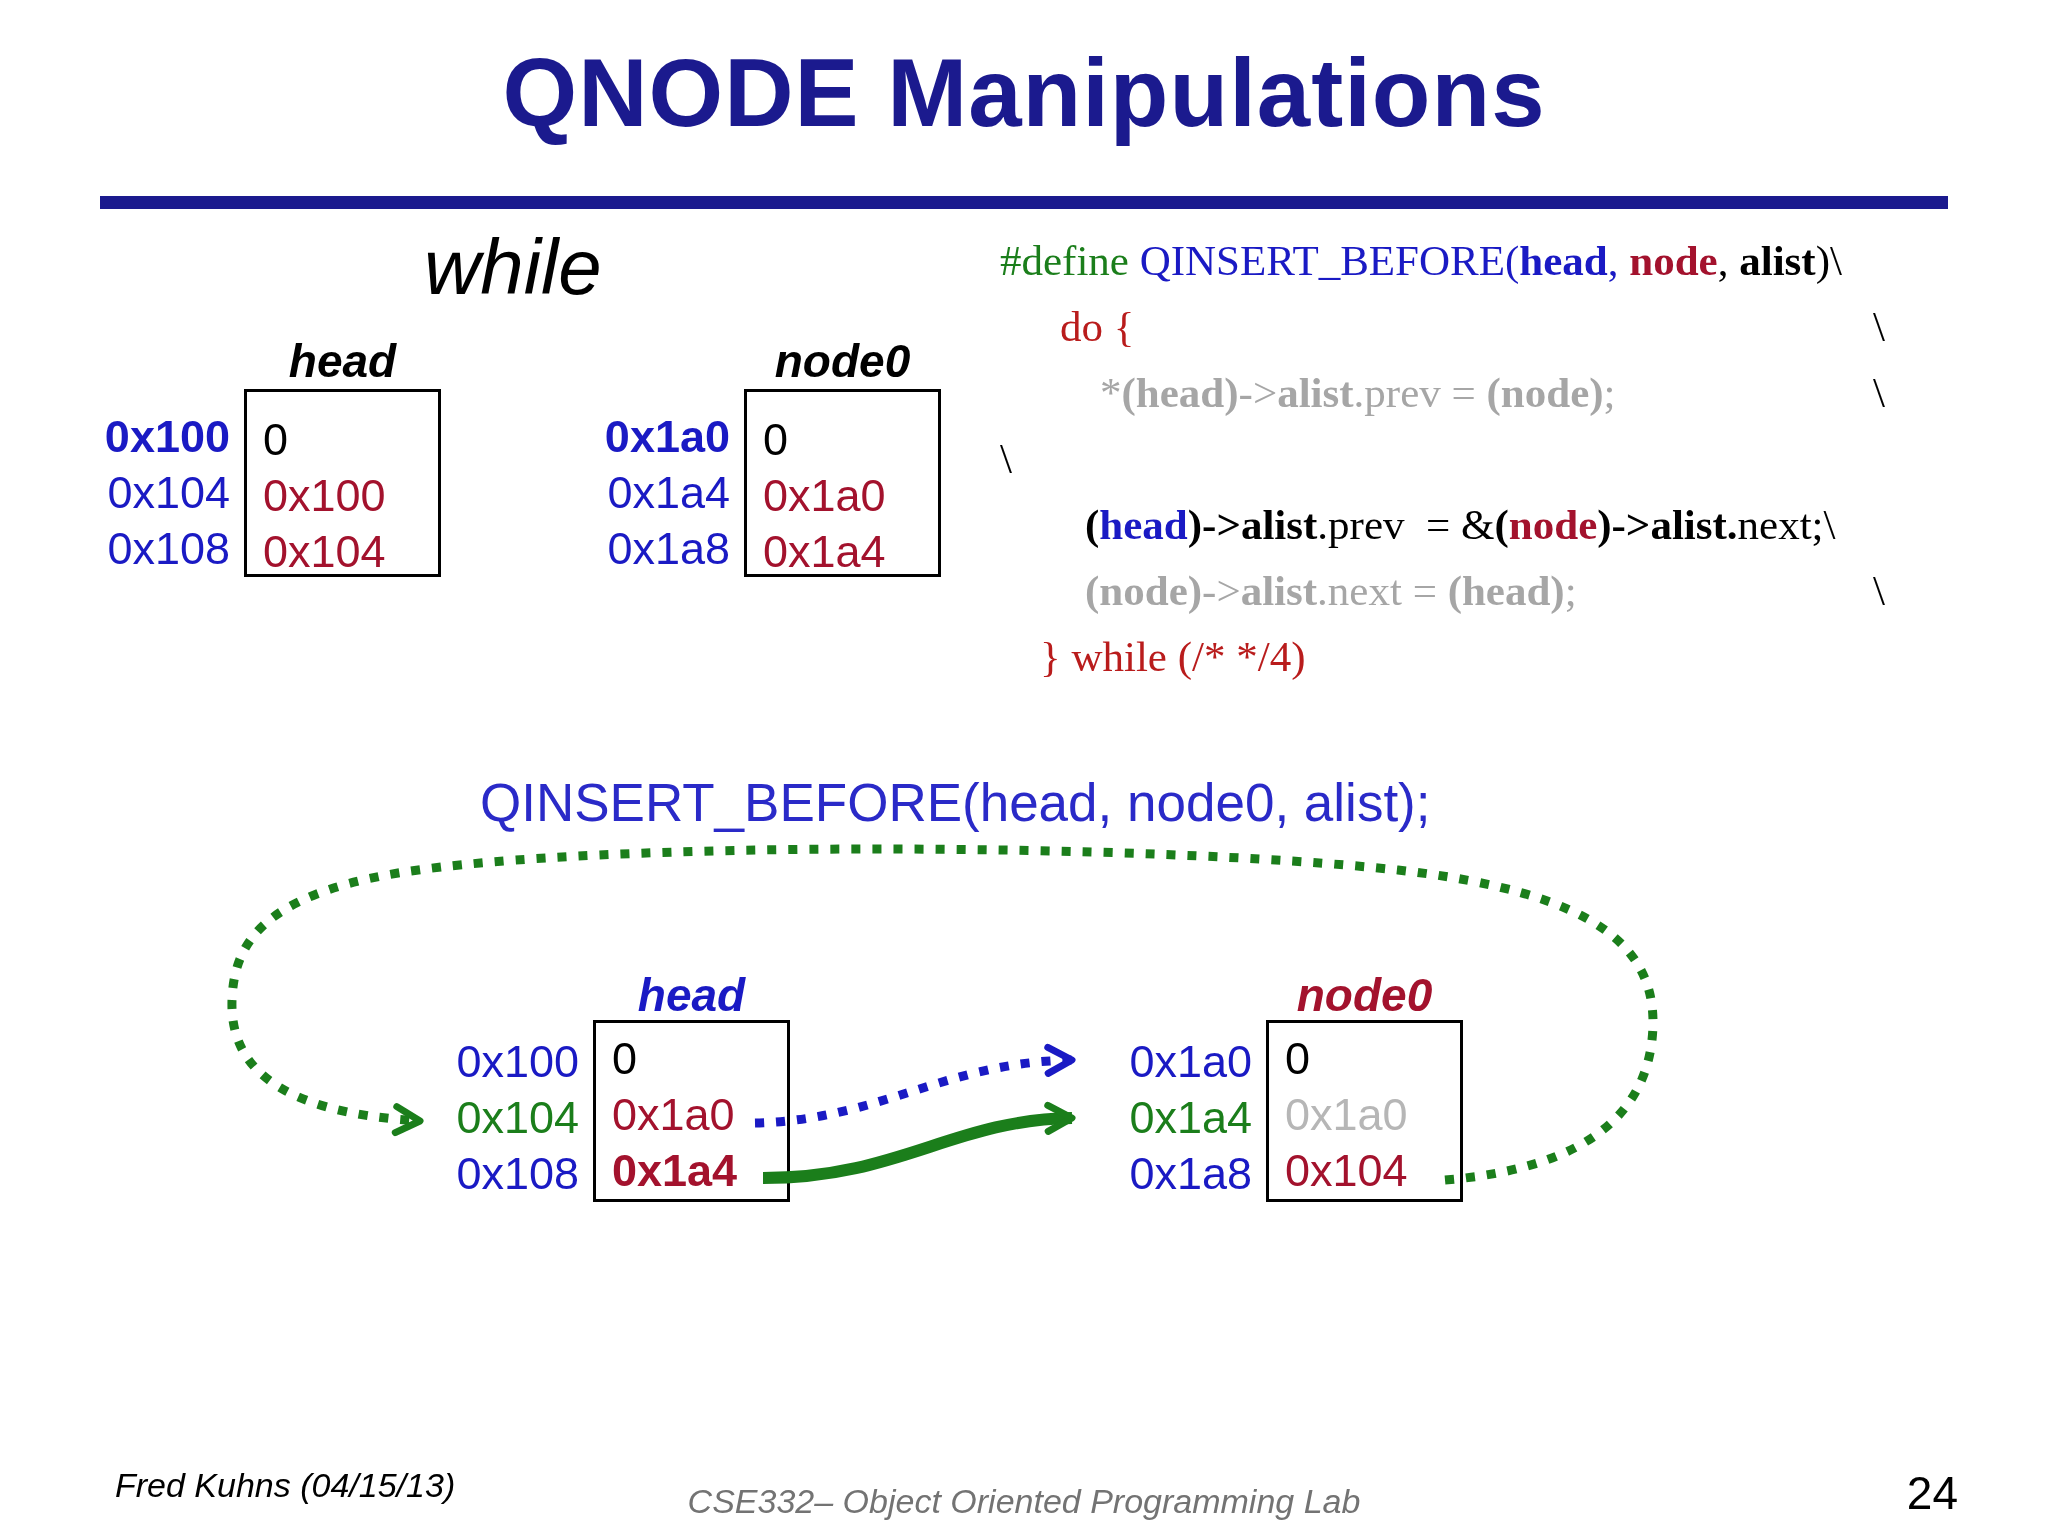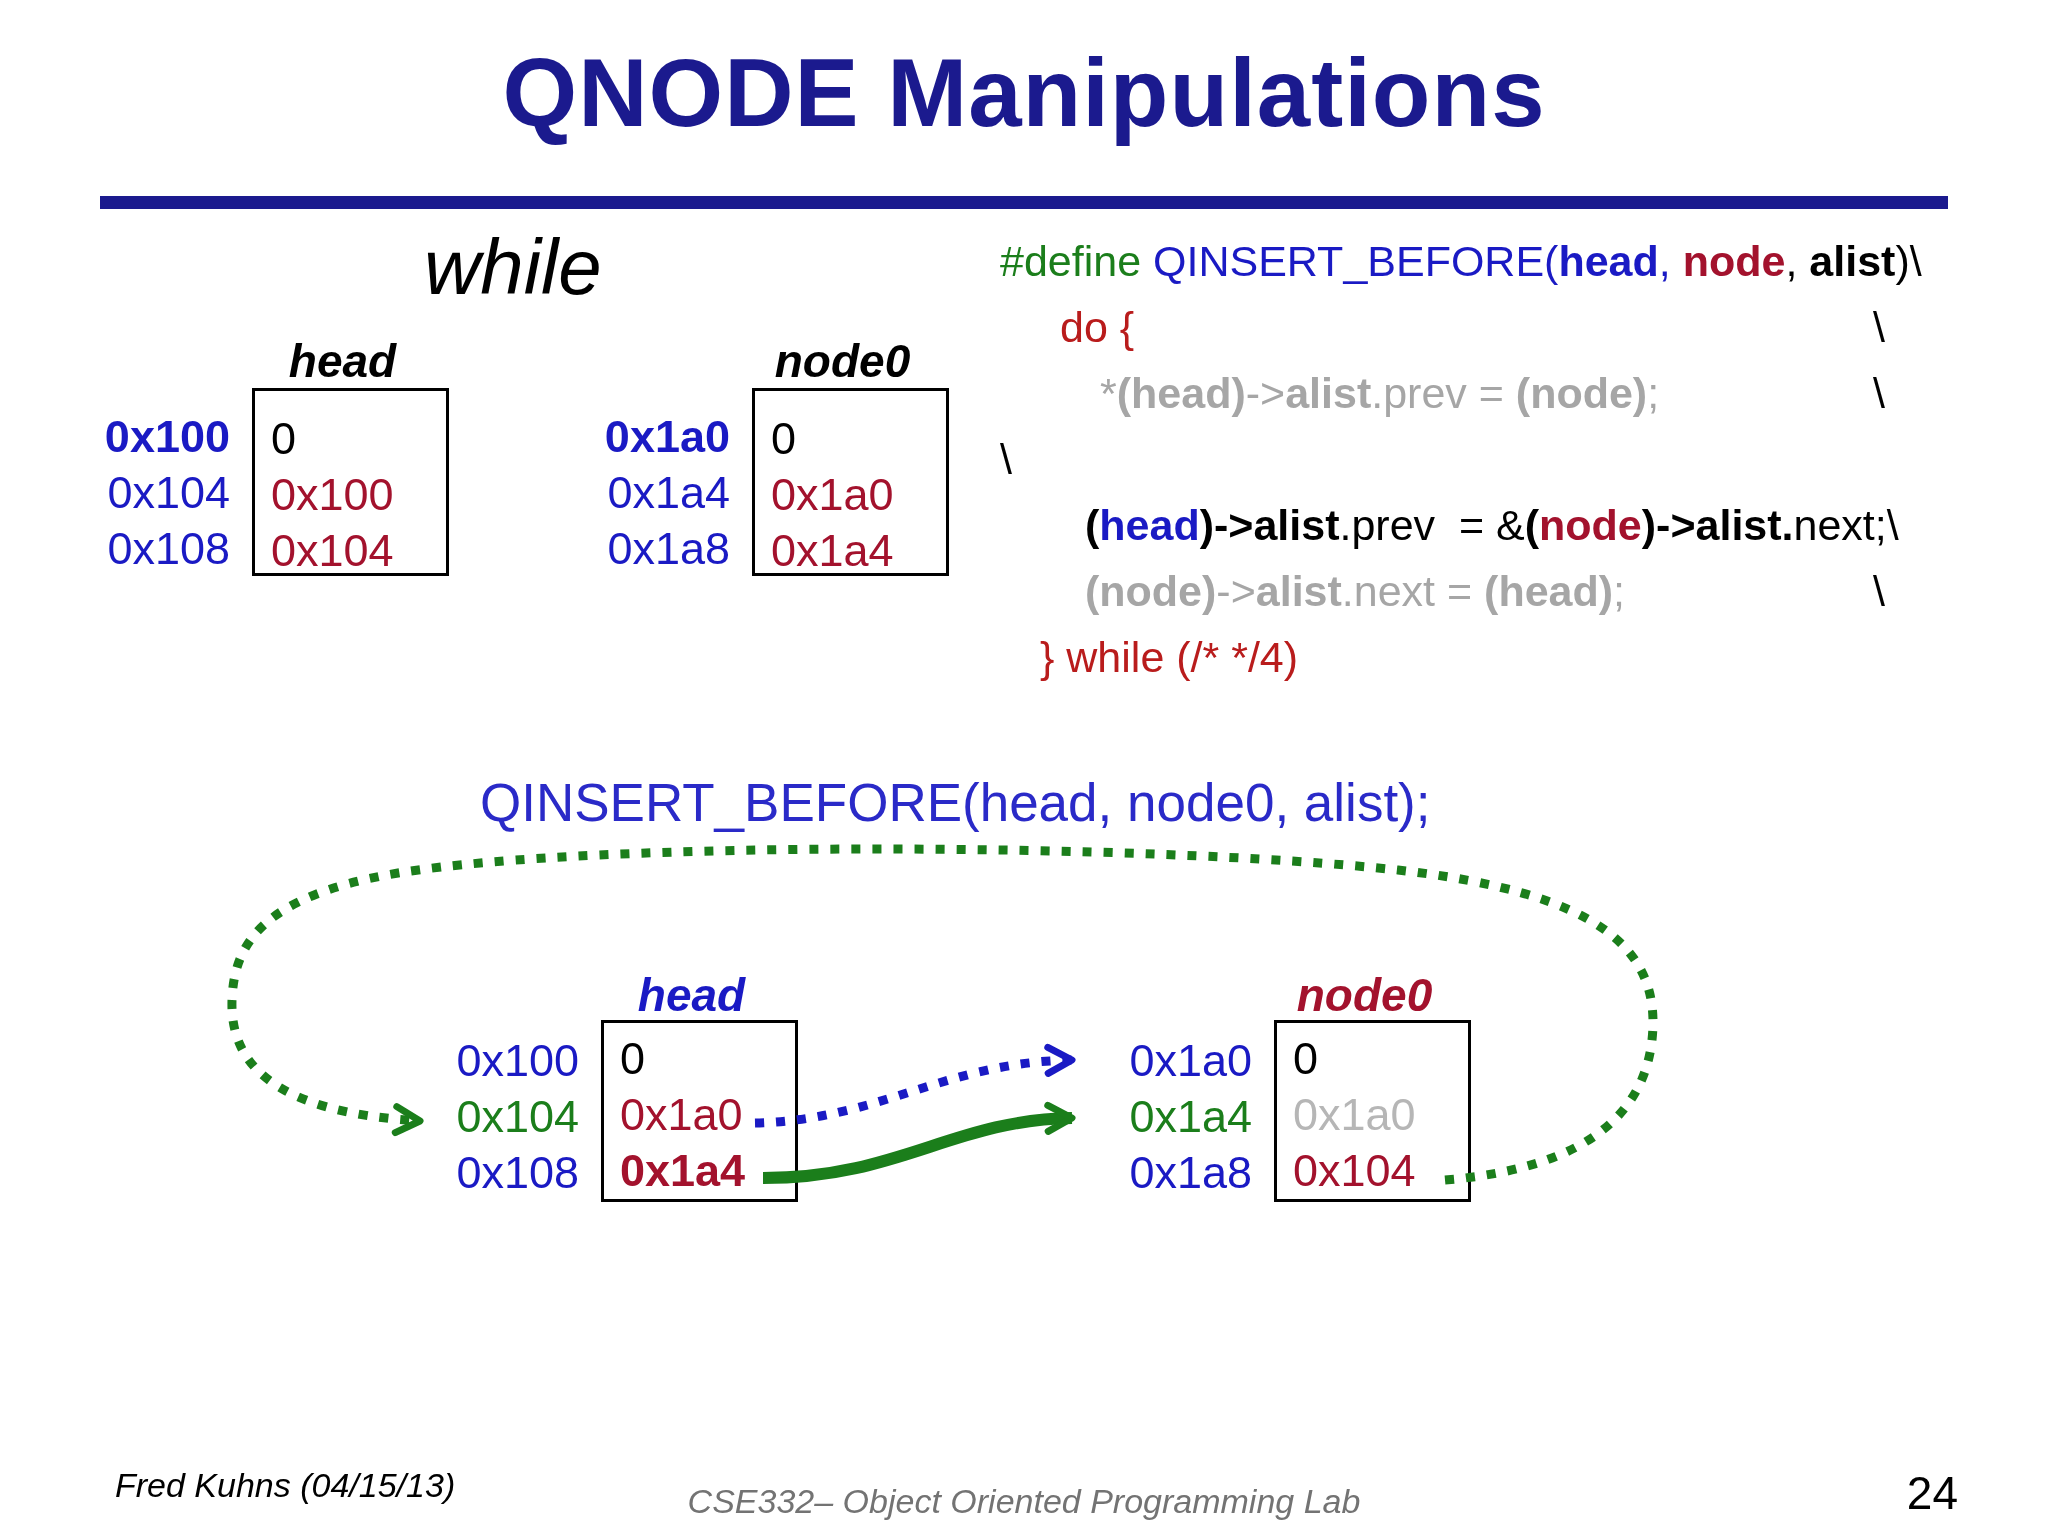--- a/index.html
+++ b/index.html
@@ -18,21 +18,21 @@
   
   .before-label{
     position:absolute;left:424px;top:222px;font-size:78px;font-style:italic;color:#000;
   }
   
   .membox{position:absolute;}
   .mb-label{
     font-size:46px;font-weight:bold;font-style:italic;color:#000;
     text-align:center;margin-left:164px;width:197px;height:50px;line-height:50px;
   }
-  .mb-flex{display:flex;align-items:center;gap:8px;}
+  .mb-flex{display:flex;align-items:flex-end;}
   .mb-addrs{width:150px;text-align:right;}
   .mb-box{
     width:197px;border:3px solid #000;background:#fff;margin-left:14px;box-sizing:border-box;
   }
   .mb-top .mb-box{height:188px;padding-top:20px;}
   .mb-top .mb-addrs{padding-top:23px;}
   .mb-bottom .mb-box{height:182px;padding-top:8px;}
   .mb-bottom .mb-addrs{padding-top:11px;}
   .mrow{height:56px;line-height:56px;font-size:45px;}
   .mb-box .mrow{padding-left:16px;text-align:left;}
@@ -41,21 +41,21 @@
   .red{color:#a3122d;}
   .green{color:#1b7e1b;}
   .gray{color:#a6a6a6;}
   .lightgray{color:#b6b6b6;}
   .black{color:#000000;}
   .brown{color:#b91c1c;}
   .bold{font-weight:bold;}
   
   .code-block{
     position:absolute;left:1000px;top:228px;width:885px;
-    font-family:Liberation Sans, sans-serif;font-size:43px;
+    font-family:Liberation Serif, serif;font-size:43px;
   }
   .code-line{
     display:flex;justify-content:space-between;height:66px;line-height:66px;white-space:pre;
   }
   .code-line span{white-space:pre;}
   .cont{color:#000;}
   
   .call-text{
     position:absolute;left:480px;top:772px;font-size:53px;color:#2a2ac8;
   }

